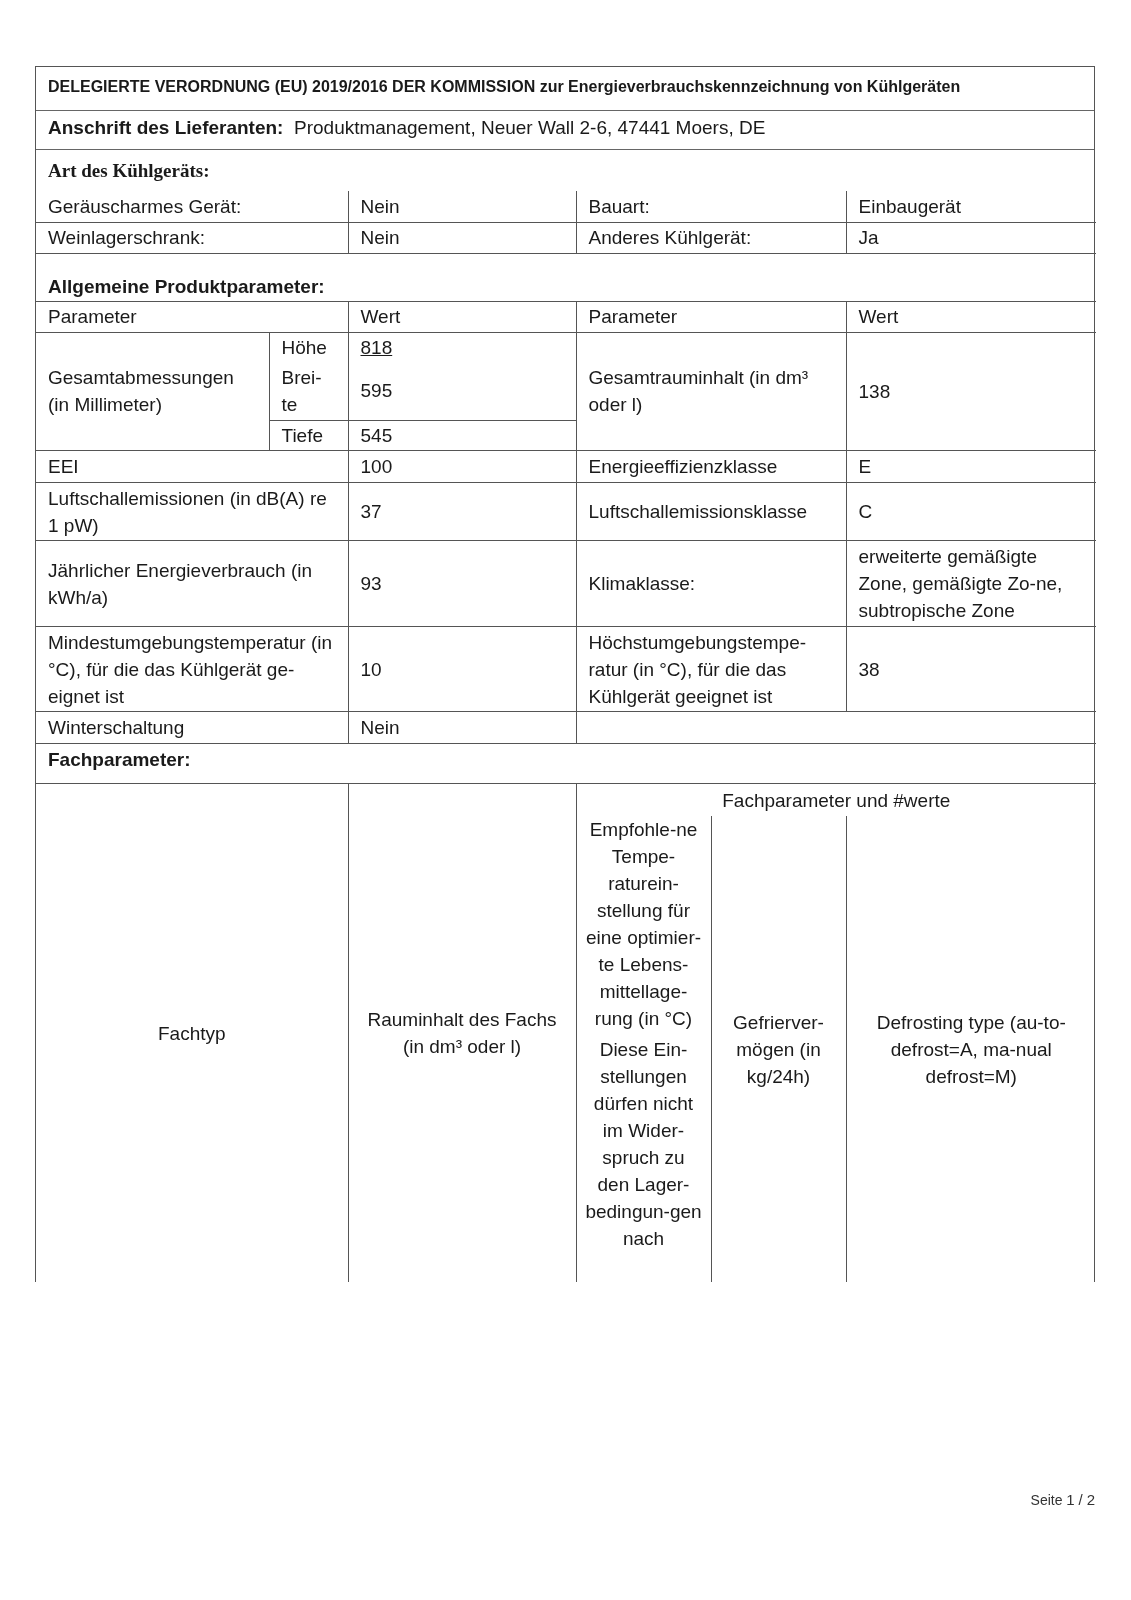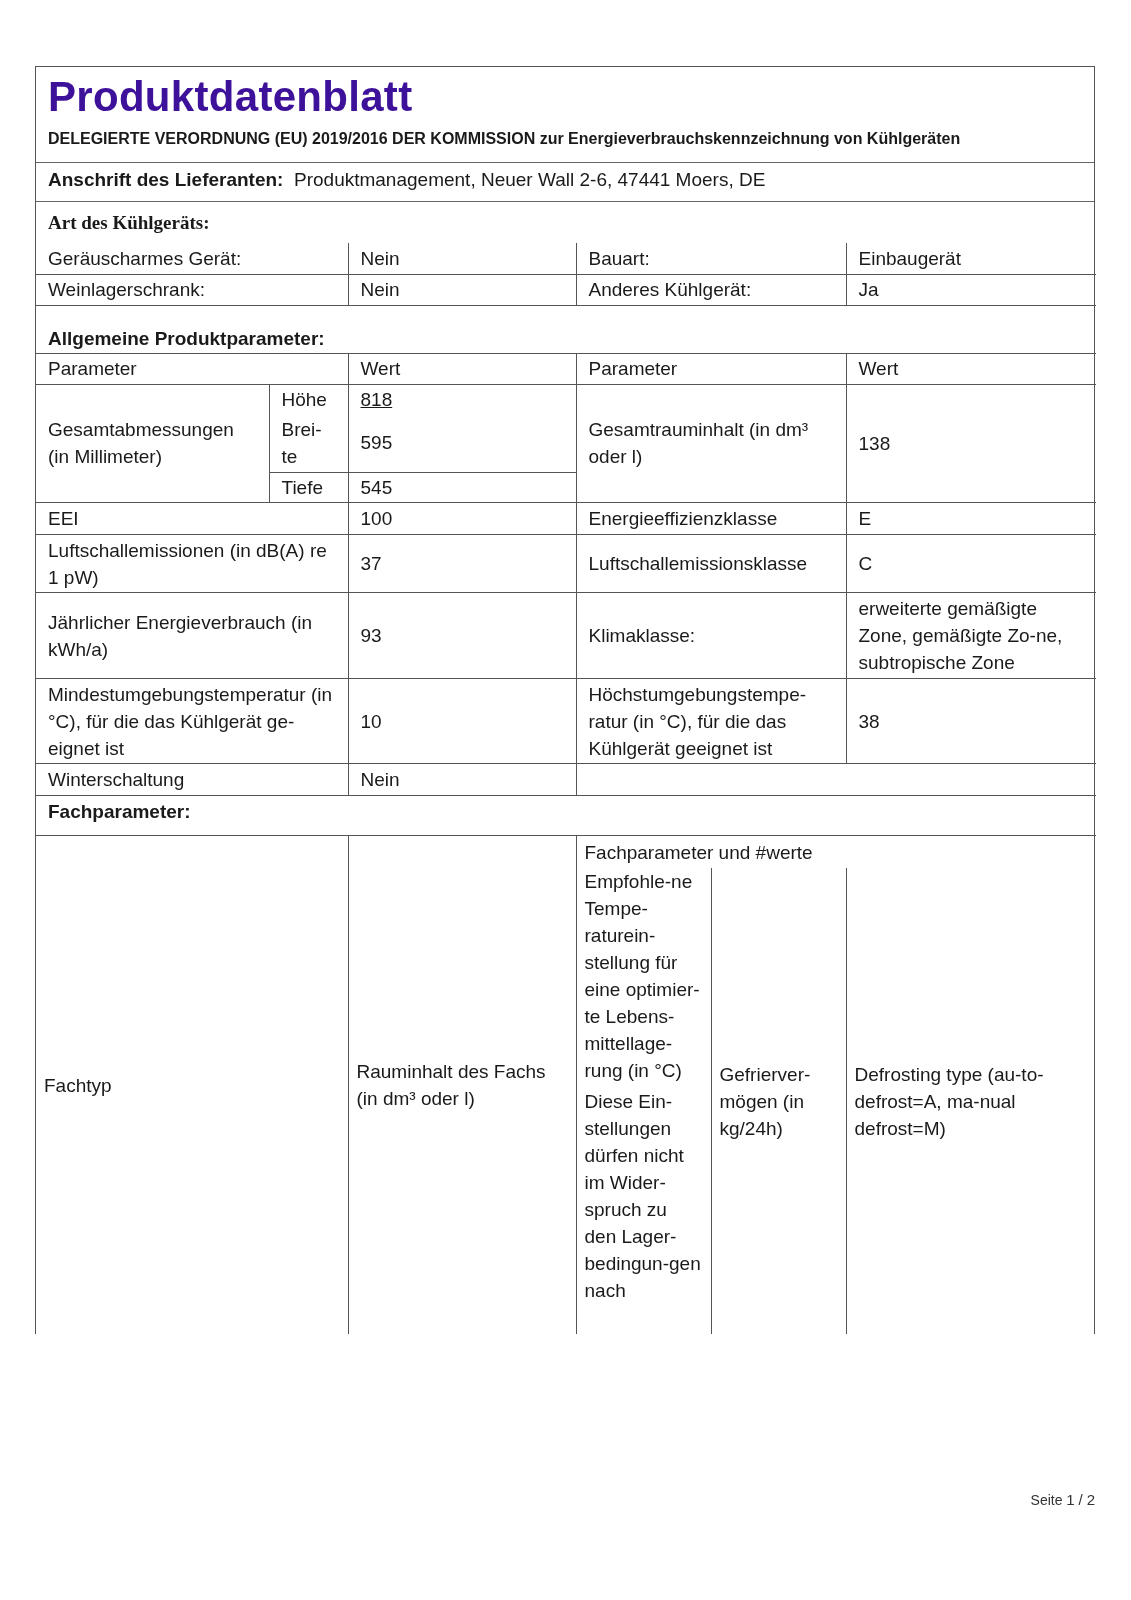--- a/index.html
+++ b/index.html
@@ -23,34 +23,33 @@
   .info-row b { font-weight: bold; }
   table { border-collapse: collapse; width: 100%; table-layout: fixed; font-size: 19px; }
   td {
     border: 1.3px solid #555; padding: 1px 12px; line-height: 27px;
     vertical-align: middle; box-sizing: border-box;
   }
   table.grid tr td:first-child { border-left: none; }
   table.grid tr td:last-child { border-right: none; }
   .noborder-top td { border-top: none; font-family: Liberation Serif, serif; }
   .sec-row td { border-left: none; border-right: none; }
-  .fach td { text-align: left; vertical-align: middle; line-height: 27px; padding: 2px 8px; }
+  .fach td { text-align: center; vertical-align: middle; line-height: 27px; padding: 2px 8px; }
   .footer {
     position: absolute; right: 36px; top: 1491px; font-size: 14px; color: #333;
   }
   .footer .num { font-size: 15px; }
 </style>
 </head>
 <body>
 
 <div class="page">
   <div class="frame">
 
     <div class="title-block">
-      <h1 class="title">Produktdatenblatt</h1>
       <div class="subtitle">DELEGIERTE VERORDNUNG (EU) 2019/2016 DER KOMMISSION zur Energieverbrauchskennzeichnung von Kühlgeräten</div>
     </div>
 
     <div class="info-row">
       <b>Anschrift des Lieferanten:</b>
       <span>&nbsp;</span><span>Produktmanagement, Neuer Wall 2-6, 47441 Moers, DE</span>
     </div>
 
     <table class="grid">
       <colgroup>

